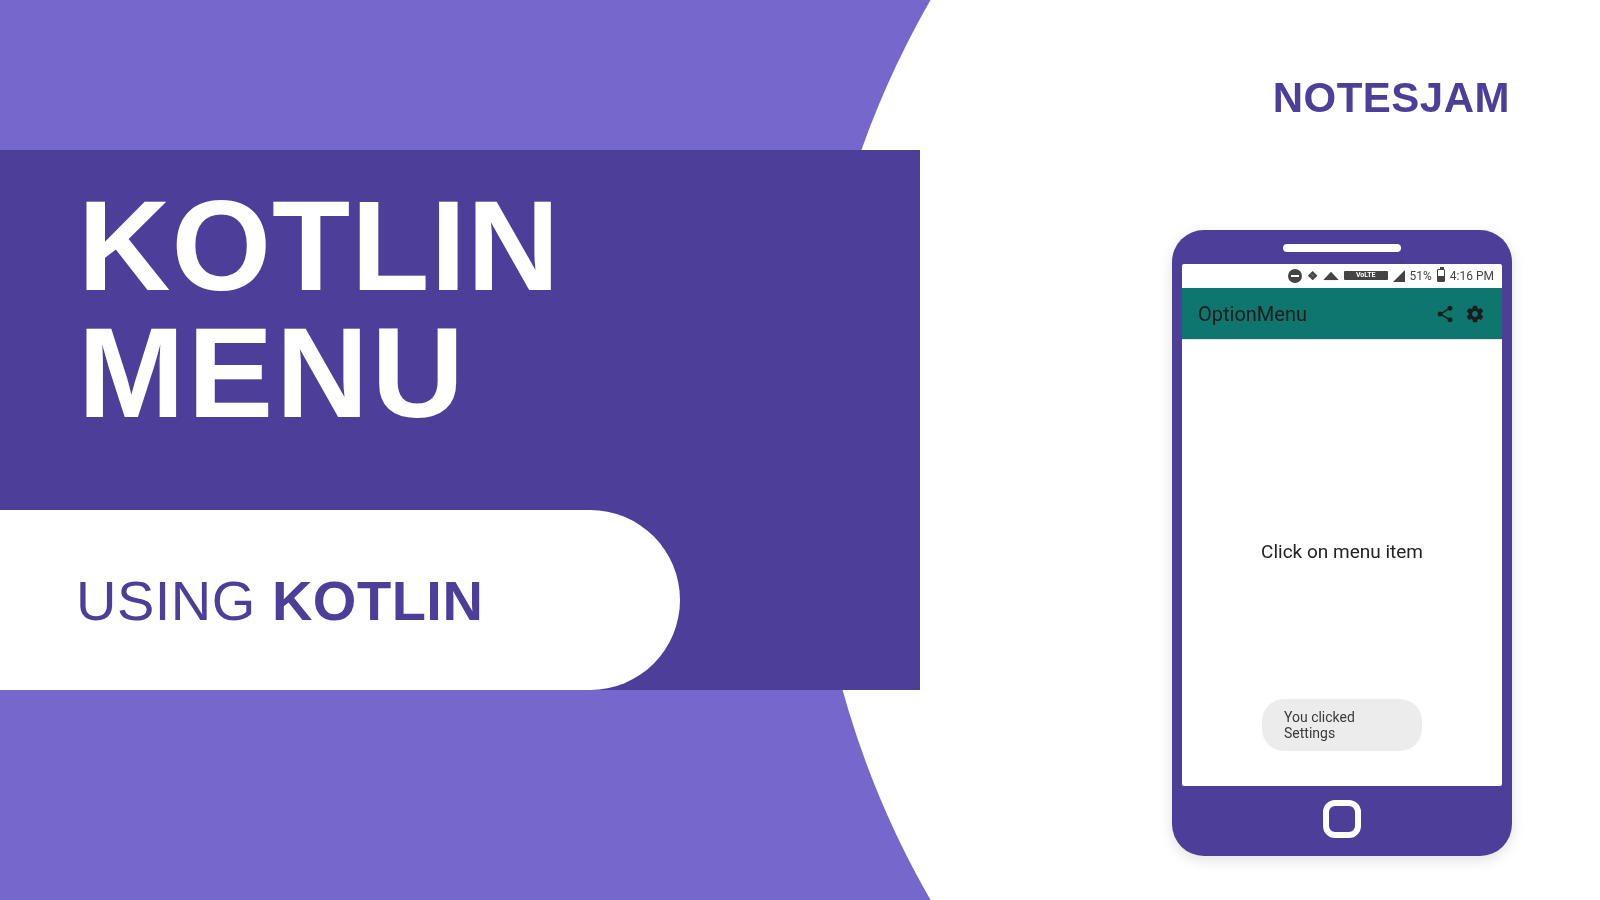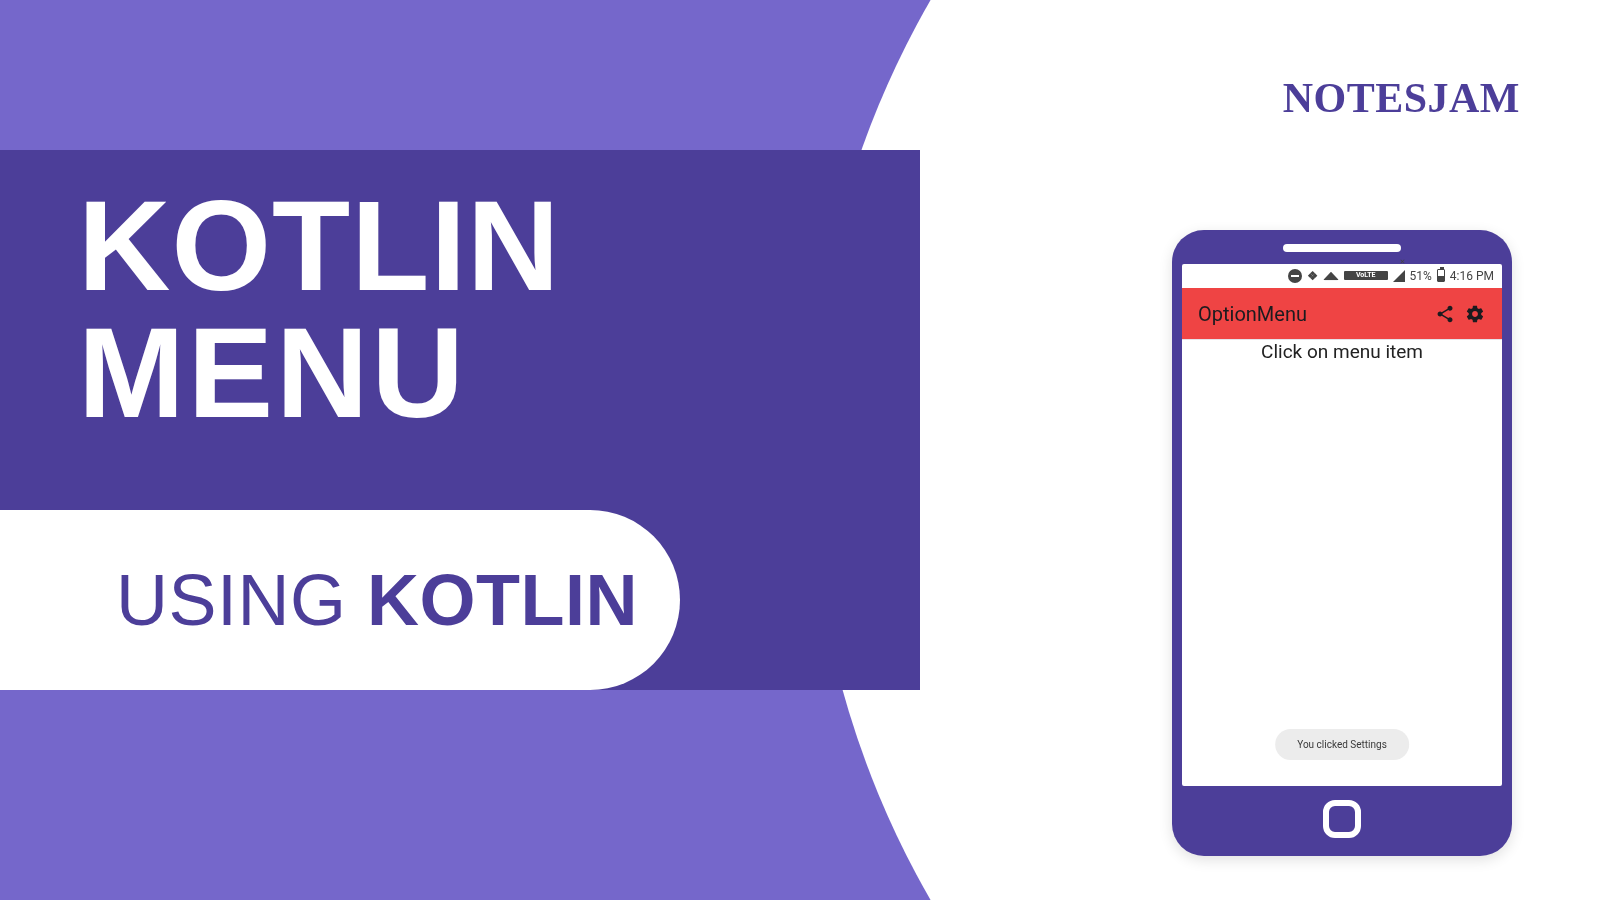--- a/index.html
+++ b/index.html
@@ -58,34 +58,34 @@
     height: 180px;
     background: #fff;
     border-top-right-radius: 90px;
     border-bottom-right-radius: 90px;
     display: flex;
     align-items: center;
   }
   .pill-inner {
     font-family: Arial, sans-serif;
     font-stretch: condensed;
-    font-size: 72px;
+    font-size: 56px;
     color: #4c3e99;
-    margin-left: 116px;
+    margin-left: 76px;
     letter-spacing: 0.5px;
   }
   .pill-inner .thin { font-weight: 400; }
   .pill-inner .bold { font-weight: 800; }
 
   
   .brand {
     position: absolute;
-    right: 80px;
+    right: 90px;
     top: 74px;
-    font-family: Liberation Serif, serif;
+    font-family: Liberation Sans, sans-serif;
     font-weight: 800;
     font-size: 42px;
     color: #4c3e99;
     letter-spacing: 0.5px;
   }
 
   
   .phone {
     position: absolute;
     right: 88px;
@@ -170,21 +170,21 @@
     background: #444;
   }
   .sb-batt::after {
     content: ""; position: absolute; bottom: 0; left: 0; right: 0; height: 50%;
     background: #444;
   }
 
   
   .appbar {
     height: 52px;
-    background: #ef4444;
+    background: #0f766e;
     display: flex;
     align-items: center;
     padding: 0 12px 0 16px;
     border-bottom: 1px solid #e5e2e8;
     font-family: Roboto, Arial, sans-serif;
   }
   .appbar-title {
     font-size: 20px; color: #1c1b1f; flex: 1;
   }
   .appbar-ico {
@@ -192,26 +192,27 @@
     color: #1c1b1f; cursor: pointer;
   }
 
   
   .app-body {
     flex: 1; display: flex; flex-direction: column; align-items: center;
     position: relative;
     font-family: Roboto, Arial, sans-serif;
   }
   .hint {
+    margin-top: 200px;
     font-size: 19px; color: #222;
   }
   .toast {
-    position: absolute; bottom: 26px; left: 50%; transform: translateX(-50%);
+    position: absolute; bottom: 35px; left: 50%; transform: translateX(-50%);
     background: #ececec; color: #3a3a3a;
-    font-size: 10px; padding: 10px 22px;
+    font-size: 14px; padding: 10px 22px;
     border-radius: 22px;
     margin-top: 29px;
   }
 </style>
 </head>
 <body>
 
 <div class="white-circle"></div>
 
 <div class="band"></div>

